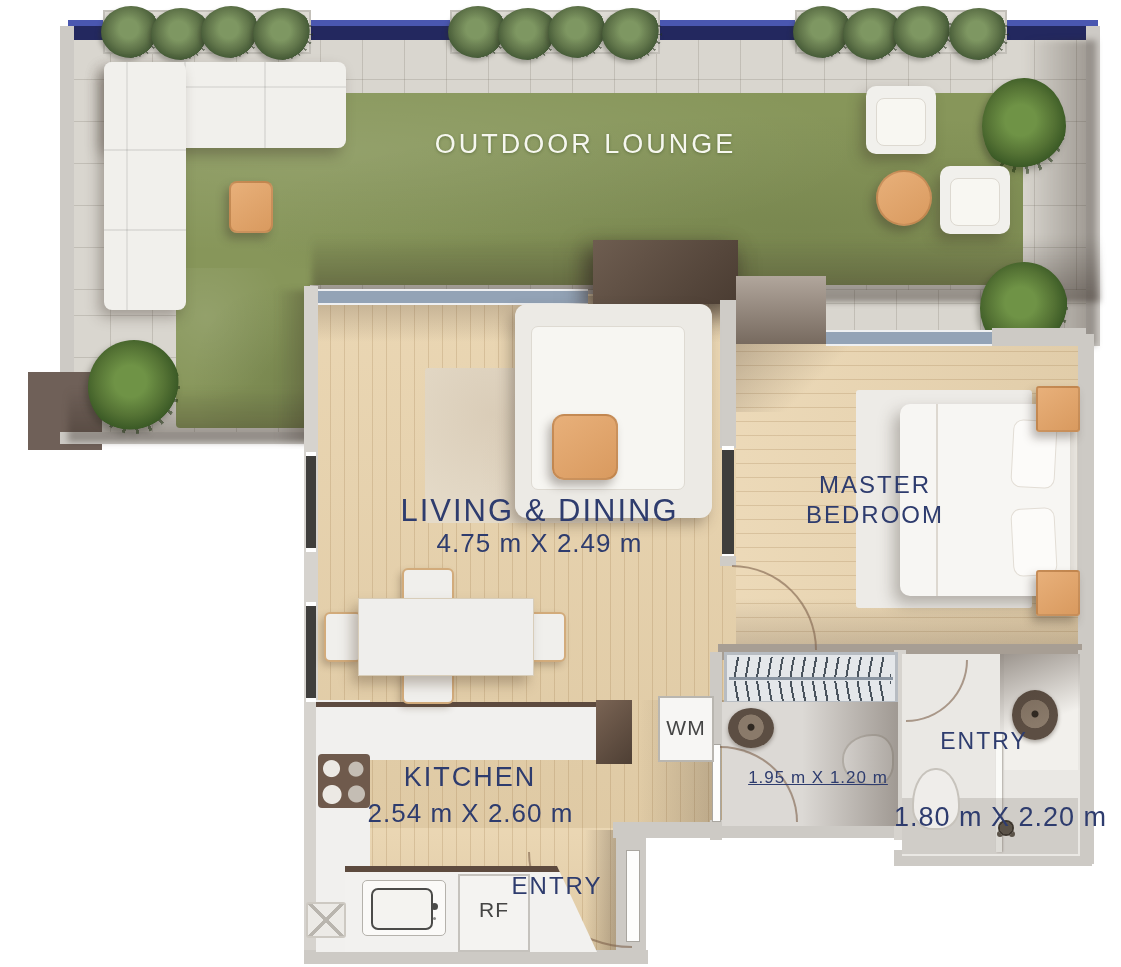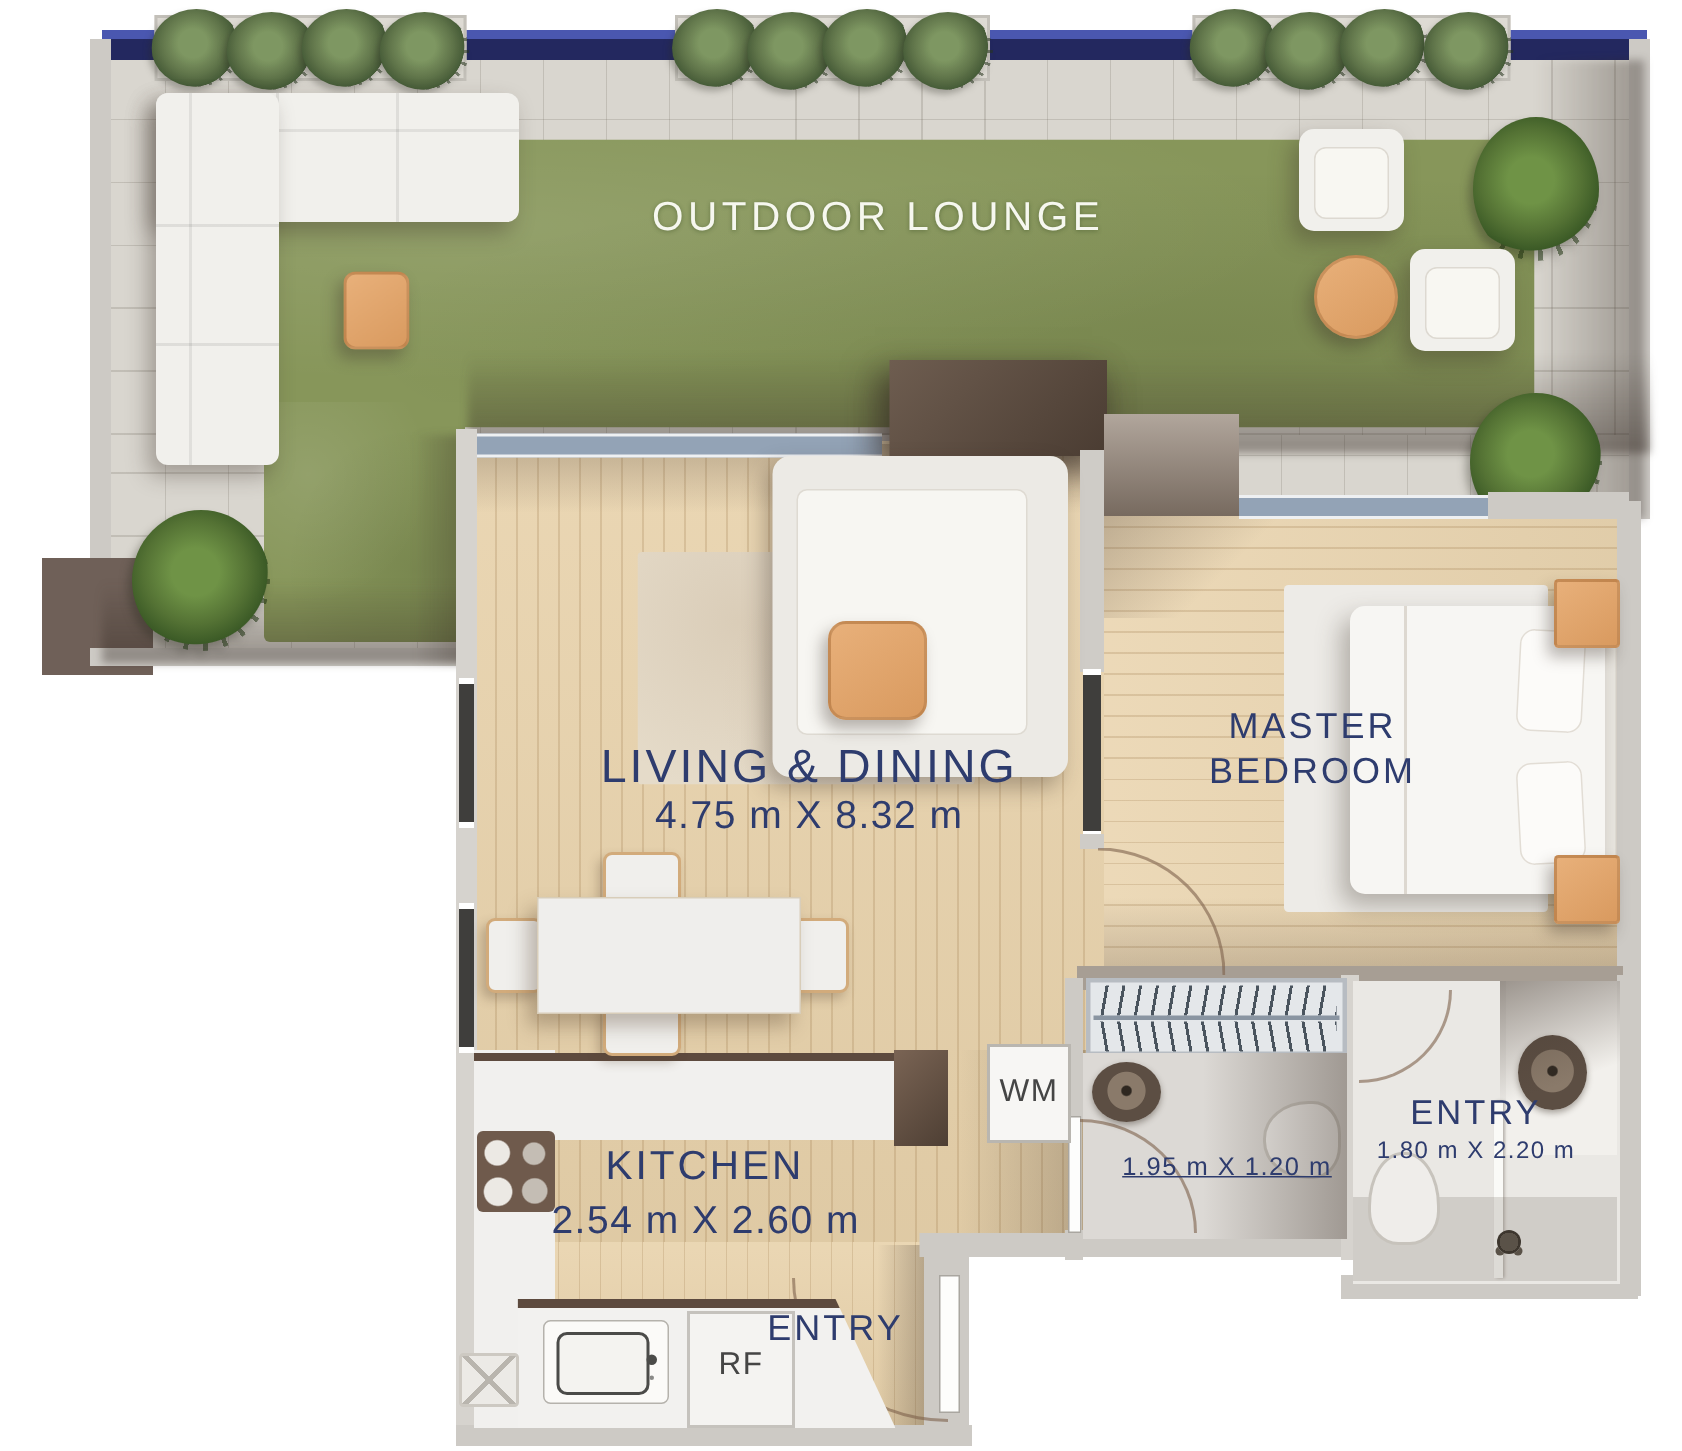--- a/index.html
+++ b/index.html
@@ -223,27 +223,27 @@
     <div class="a" style="left:36px;top:0;width:2px;height:192px;background:#ddd8d0;"></div>
     <div class="a" style="left:112px;top:16px;width:42px;height:66px;background:#fcfbf9;border:1px solid #e2ddd5;border-radius:10px;transform:rotate(3deg);"></div>
     <div class="a" style="left:112px;top:104px;width:42px;height:66px;background:#fcfbf9;border:1px solid #e2ddd5;border-radius:10px;transform:rotate(-3deg);"></div>
   </div>
   <div class="a tanf" style="left:1036px;top:386px;width:44px;height:46px;border-radius:3px;"></div>
   <div class="a tanf" style="left:1036px;top:570px;width:44px;height:46px;border-radius:3px;"></div>
 
   <div class="lbl white" style="left:433px;top:126px;width:305px;font-size:27px;line-height:37px;letter-spacing:3px;">OUTDOOR LOUNGE</div>
 
   <div class="lbl" style="left:392px;top:492px;width:295px;font-size:31px;">LIVING &amp; DINING</div>
-  <div class="lbl" style="left:392px;top:528px;width:295px;font-size:26px;letter-spacing:1px;white-space:nowrap;">4.75 m X 8.32 m</div>
+  <div class="lbl" style="left:392px;top:528px;width:295px;font-size:26px;letter-spacing:1px;white-space:nowrap;">4.75 m X 2.49 m</div>
 
   <div class="lbl" style="left:795px;top:470px;width:160px;font-size:24px;line-height:30px;">MASTER BEDROOM</div>
 
   <div class="lbl" style="left:355px;top:761px;width:230px;font-size:27px;">KITCHEN</div>
   <div class="lbl" style="left:338px;top:798px;width:265px;font-size:26px;letter-spacing:1px;white-space:nowrap;">2.54 m X 2.60 m</div>
 
   <div class="lbl" style="left:742px;top:768px;width:152px;font-size:17px;letter-spacing:1px;white-space:nowrap;text-decoration:underline;">1.95 m X 1.20 m</div>
 
   <div class="lbl" style="left:908px;top:728px;width:152px;font-size:23px;">ENTRY</div>
-  <div class="lbl" style="left:894px;top:758px;width:180px;font-size:16px;letter-spacing:1px;white-space:nowrap;">1.80 m X 2.20 m</div>
+  <div class="lbl" style="left:894px;top:801px;width:180px;font-size:27px;letter-spacing:1px;white-space:nowrap;">1.80 m X 2.20 m</div>
 
   <div class="lbl" style="left:505px;top:872px;width:104px;font-size:24px;">ENTRY</div>
 
 </div>
 
 </body></html>

